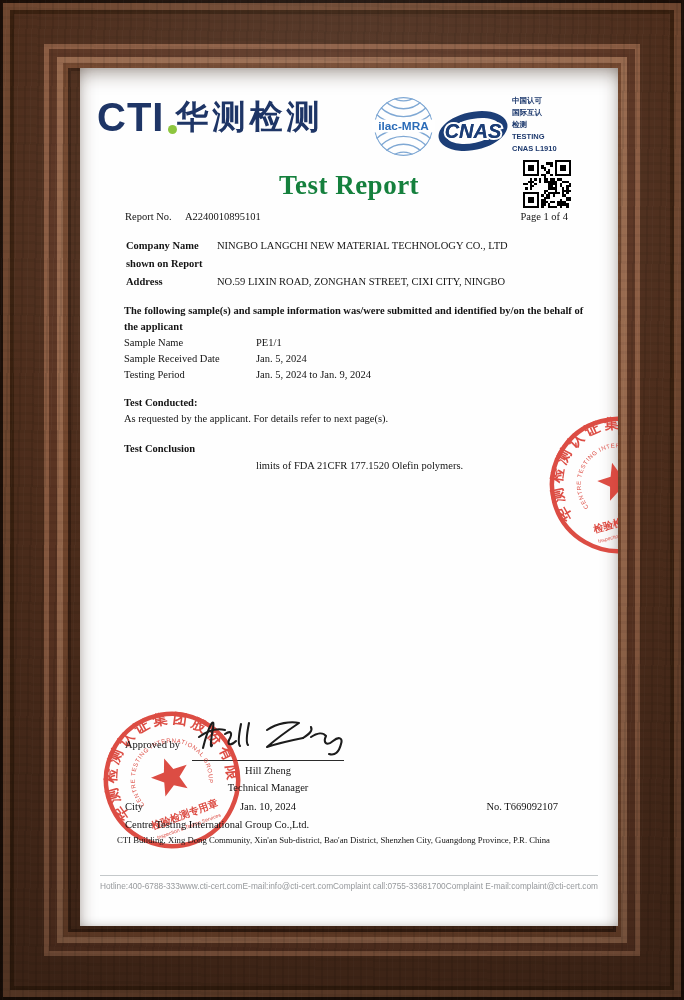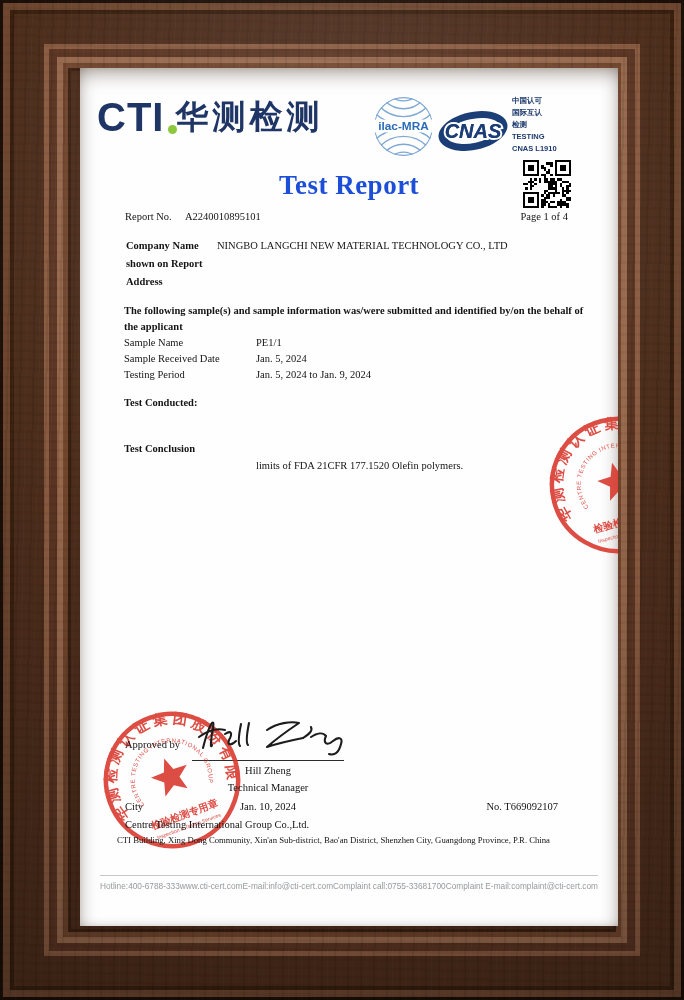--- a/index.html
+++ b/index.html
@@ -50,21 +50,21 @@
     font-family:"Liberation Sans",sans-serif;color:#1e3566;}
   .cti-word{font-size:40px;font-weight:bold;letter-spacing:1px;line-height:48px;}
   .cti-i{position:relative;display:inline-block;}
   .cti-dot{position:absolute;top:-6px;left:4px;width:9px;height:9px;border-radius:50%;background:#8dc63f;}
   .cti-cn{font-size:33px;font-weight:bold;letter-spacing:4px;}
   
   .accr{left:432px;top:27px;font-family:"Liberation Sans",sans-serif;
     font-size:7.5px;line-height:12px;color:#1e3a6e;font-weight:bold;}
   
   .title{left:0;top:102px;width:100%;text-align:center;
-    font-size:27px;font-weight:bold;color:#1d4ed8;letter-spacing:.5px;}
+    font-size:27px;font-weight:bold;color:#15803d;letter-spacing:.5px;}
   
   .stamp{width:146px;height:146px;opacity:.88;}
   .stamp svg{width:100%;height:100%;overflow:visible;}
   .stamp-left{left:19px;top:639px;transform:rotate(-20deg);}
   .stamp-right{left:465px;top:344px;transform:rotate(-15deg);}
   .stamp text{fill:#d8352b;font-family:"Liberation Sans",sans-serif;}
   
   .sig-line{left:112px;top:692px;width:152px;border-top:1.6px solid #2b2b2b;}
   .sig-col{left:112px;width:152px;text-align:center;}
   
@@ -266,32 +266,34 @@
   <div class="abs title">Test Report</div>
 
   <div class="abs doc" style="left:45px;top:143px;">Report No.</div>
   <div class="abs doc" style="left:105px;top:143px;">A2240010895101</div>
   <div class="abs doc" style="right:50px;top:143px;">Page 1 of 4</div>
 
   <div class="abs doc b" style="left:46px;top:172px;">Company Name</div>
   <div class="abs doc" style="left:137px;top:172px;">NINGBO LANGCHI NEW MATERIAL TECHNOLOGY CO., LTD</div>
   <div class="abs doc b" style="left:46px;top:190px;">shown on Report</div>
   <div class="abs doc b" style="left:46px;top:208px;">Address</div>
+  <div class="abs doc" style="left:137px;top:208px;">NO.59 LIXIN ROAD, ZONGHAN STREET, CIXI CITY, NINGBO</div>
 
   <div class="abs doc b" style="left:44px;top:237px;">The following sample(s) and sample information was/were submitted and identified by/on the behalf of</div>
   <div class="abs doc b" style="left:44px;top:253px;">the applicant</div>
 
   <div class="abs doc" style="left:44px;top:269px;">Sample Name</div>
   <div class="abs doc" style="left:176px;top:269px;">PE1/1</div>
   <div class="abs doc" style="left:44px;top:285px;">Sample Received Date</div>
   <div class="abs doc" style="left:176px;top:285px;">Jan. 5, 2024</div>
   <div class="abs doc" style="left:44px;top:301px;">Testing Period</div>
   <div class="abs doc" style="left:176px;top:301px;">Jan. 5, 2024 to Jan. 9, 2024</div>
 
   <div class="abs doc b" style="left:44px;top:329px;">Test Conducted:</div>
+  <div class="abs doc" style="left:44px;top:345px;">As requested by the applicant. For details refer to next page(s).</div>
 
   <div class="abs doc b" style="left:44px;top:375px;">Test Conclusion</div>
   <div class="abs doc" style="left:176px;top:392px;">limits of FDA 21CFR 177.1520 Olefin polymers.</div>
 
   <div class="abs stamp stamp-right">
     <svg viewBox="-73 -73 146 146">
       <defs>
         <path id="r1cn" d="M -52 20 A 56 56 0 1 1 52 20" fill="none"></path>
         <path id="r1en" d="M -34 14 A 37 37 0 1 1 34 14" fill="none"></path>
       </defs>

